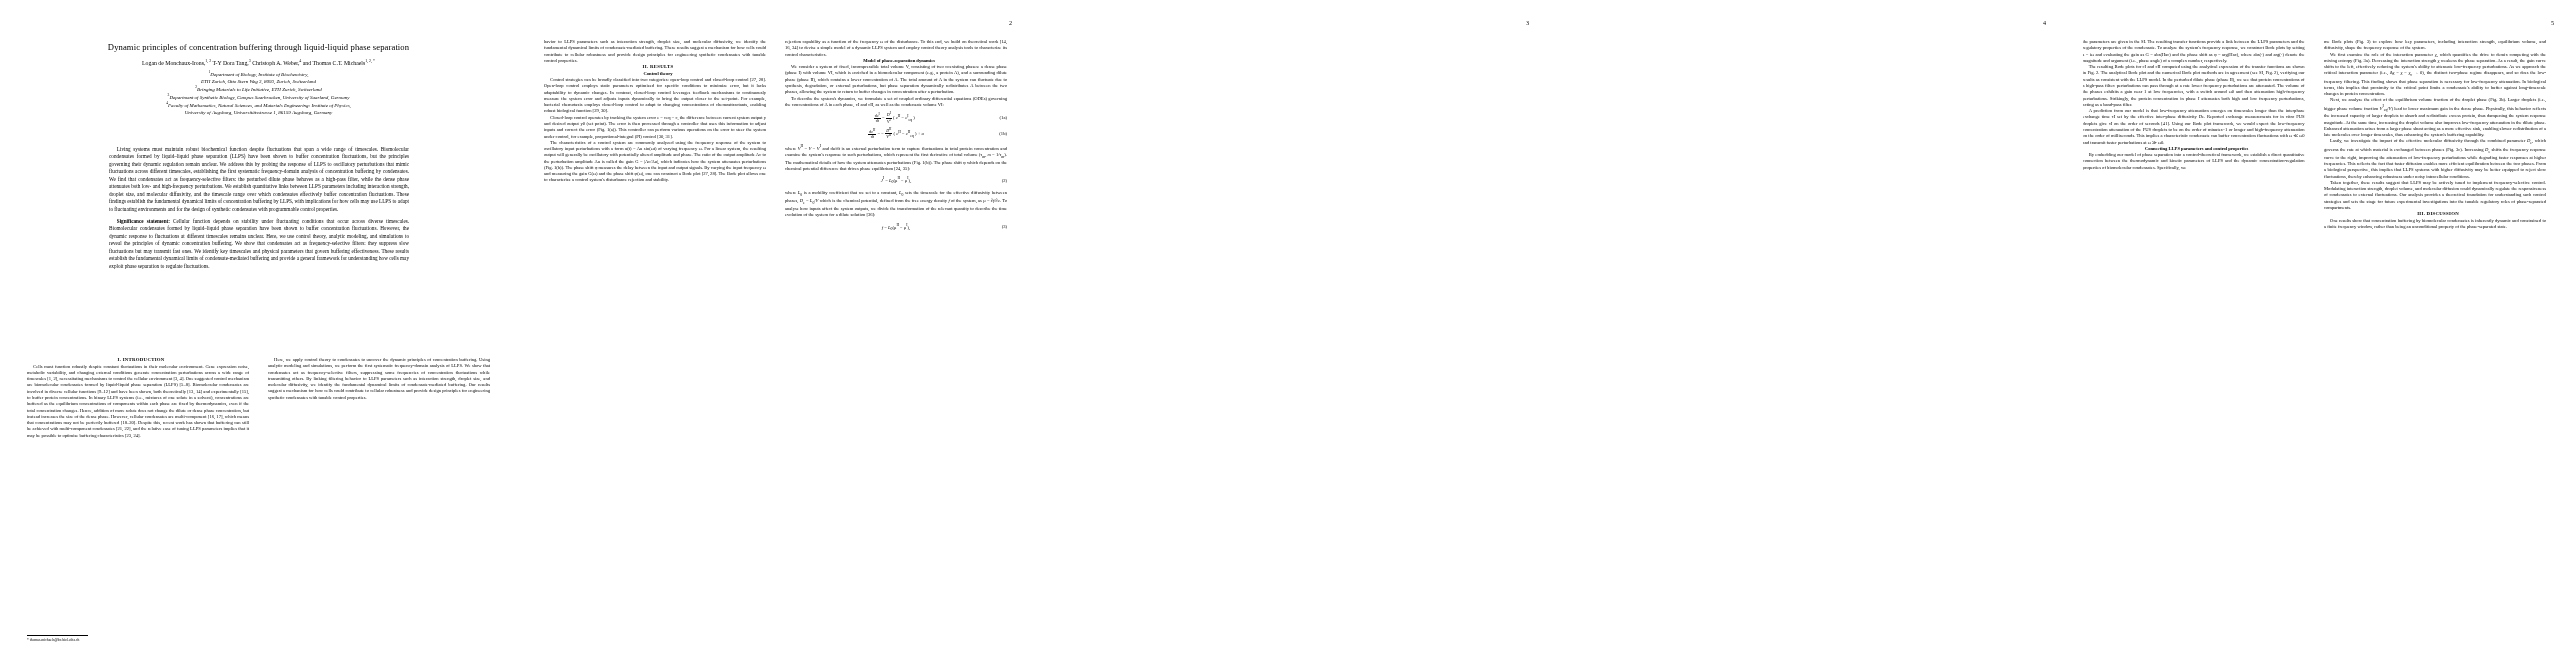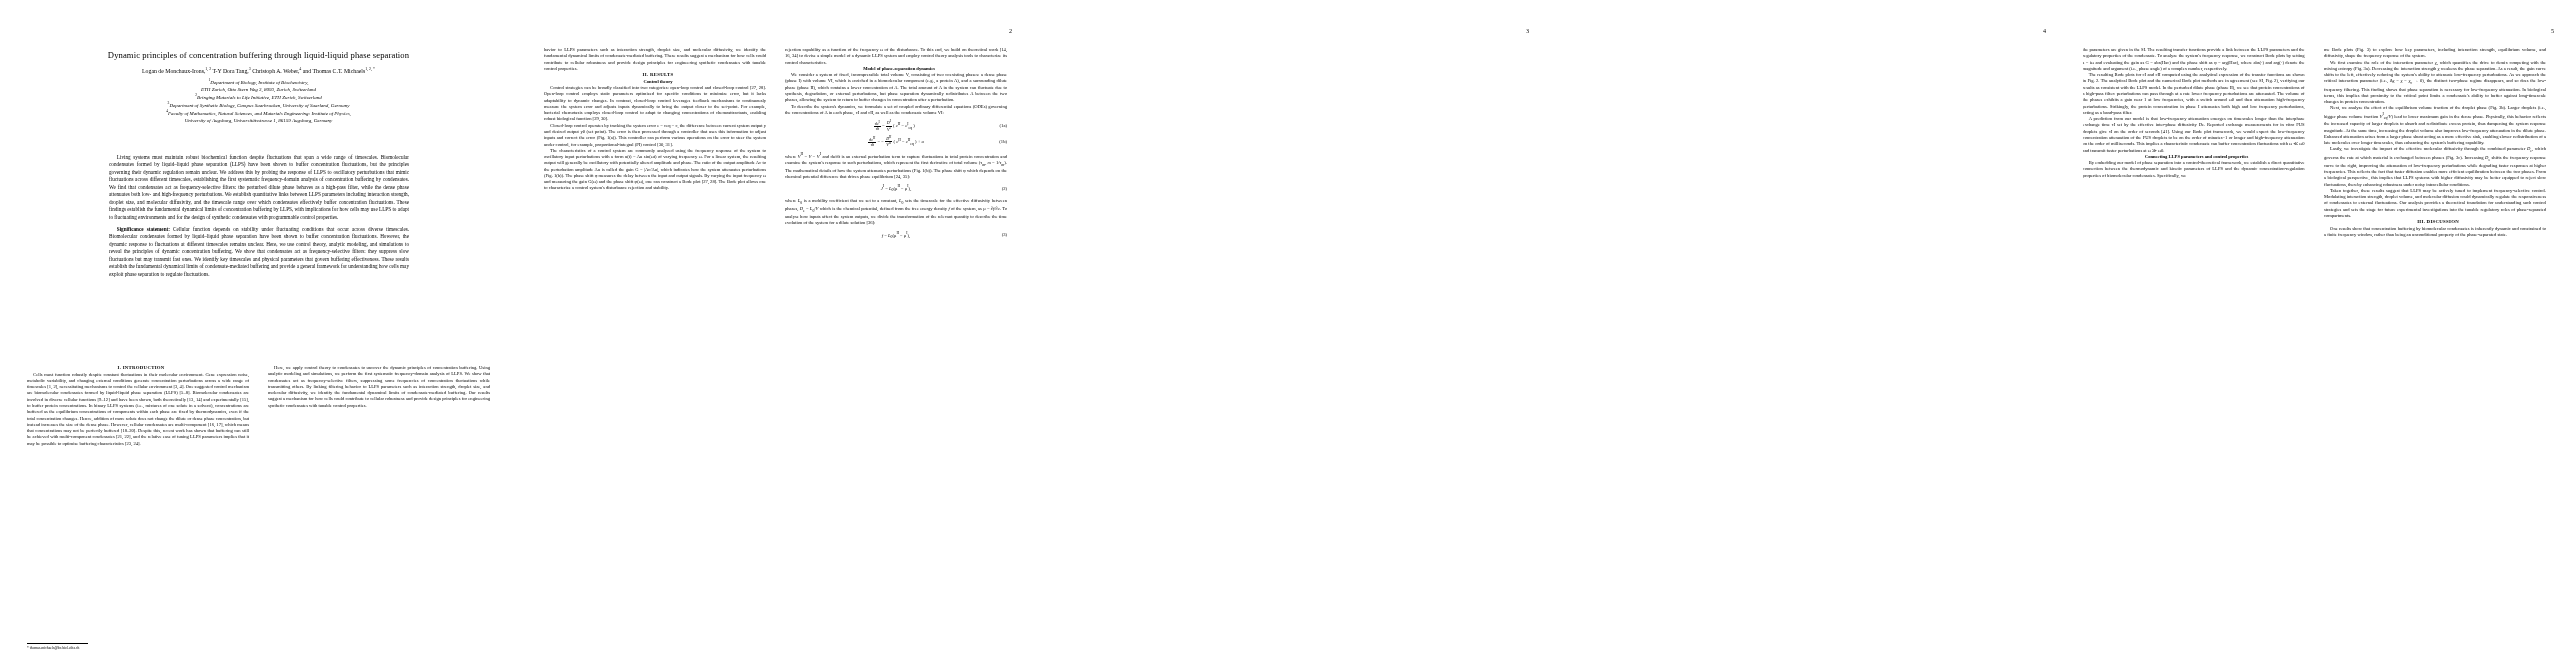--- a/index.html
+++ b/index.html
@@ -1,20 +1,20 @@
 <!DOCTYPE html>
 <html style="font-size:9px"><head>
 <meta charset="utf-8">
 <style>
   html,body{margin:0;padding:0;background:#ffffff;}
   body{width:2576px;height:667px;overflow:hidden;font-family:"Liberation Serif",serif;color:#000;}
   .sheet{position:relative;width:2576px;height:667px;background:#fff;}
 
   
-  .page{position:absolute;top:16px;height:516px;background:#fff;}
+  .page{position:absolute;top:8px;height:516px;background:#fff;}
   .p1{left:0;width:517px;}
   .p2{left:517px;width:517px;}
   .p3{left:1034px;width:517px;}
   .p4{left:1551px;width:517px;}
   .p5{left:2067px;width:509px;}
 
   .pagenum{position:absolute;top:12.2px;right:22px;font-size:6.1px;font-family:"Liberation Serif",serif;}
 
   
   .title{position:absolute;left:19px;top:34px;width:479px;text-align:center;

